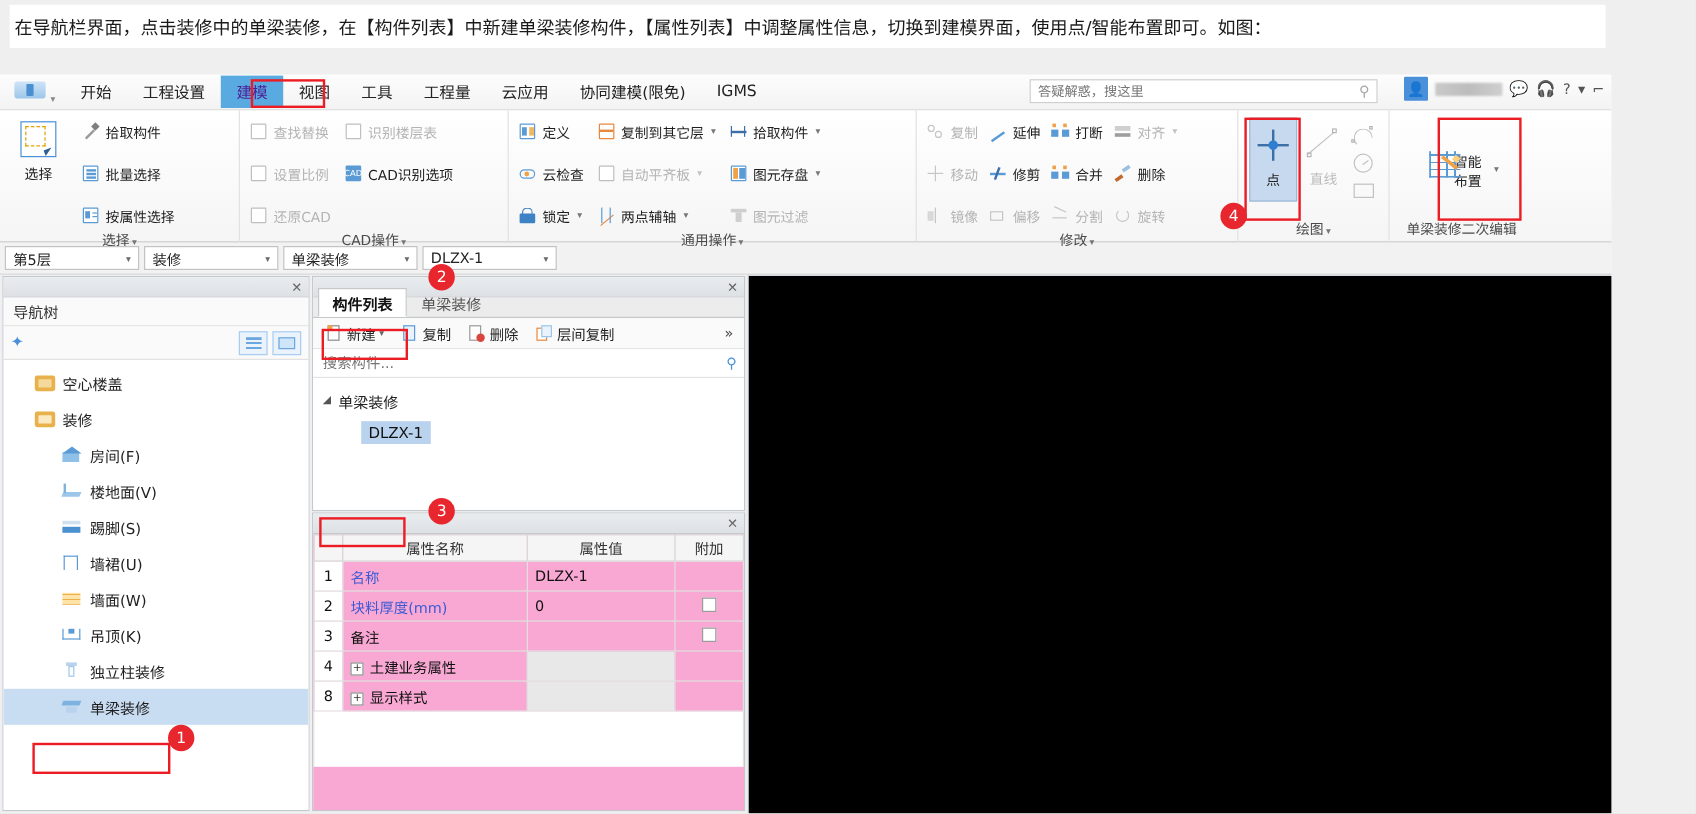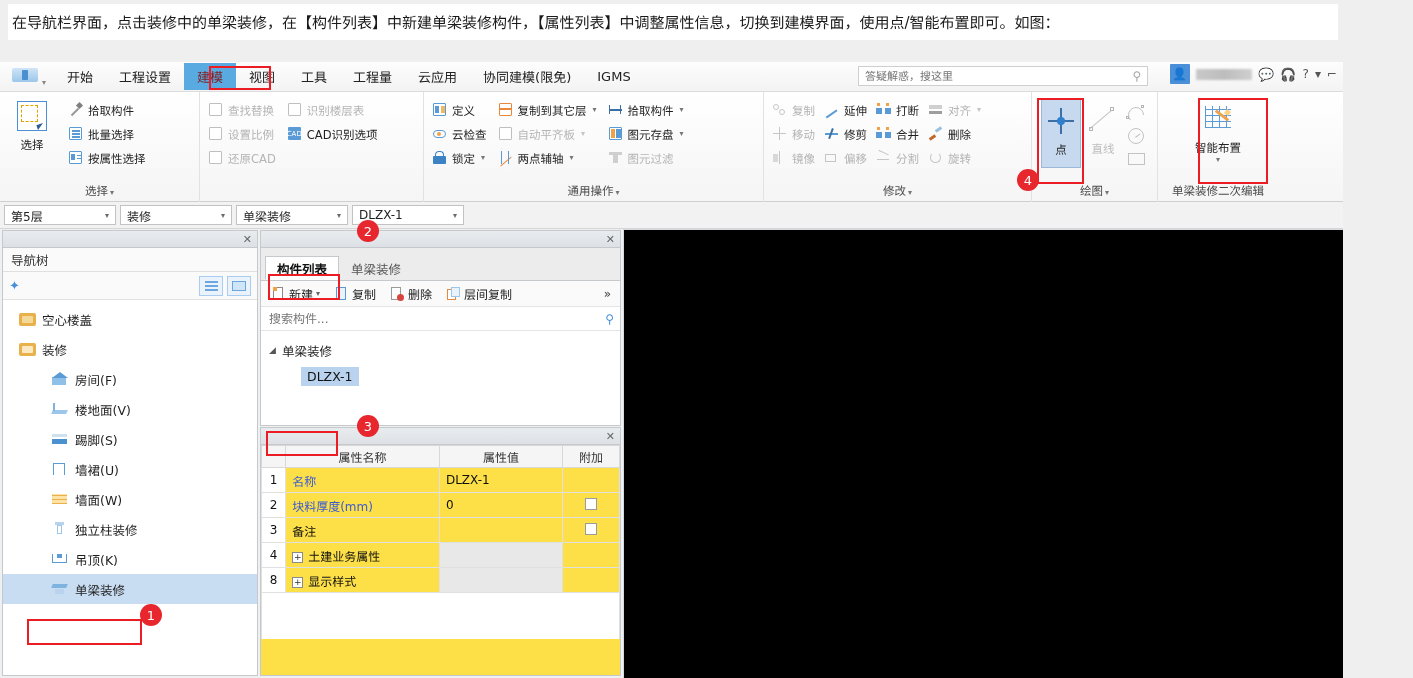--- a/index.html
+++ b/index.html
@@ -68,21 +68,21 @@
   .menu-items { display: flex; align-items: center; gap: 0px; margin-left: 6px; }
   .menu-item {
     padding: 4px 13px;
     font-size: 13px;
     color: #222;
     cursor: default;
     white-space: nowrap;
   }
   .menu-item.active {
     background: #5aaae2;
-    color: #7f1d1d;
+    color: #4c1d95;
   }
   .search-box {
     position: absolute; right: 195px; top: 4px;
     width: 290px; height: 20px;
     border: 1px solid #cfcfcf;
     background: #fff;
     display: flex; align-items: center;
   }
   .search-box input {
     border: 0; outline: 0; flex: 1;
@@ -141,21 +141,21 @@
   .rgroup-label .dd { font-size: 8px; color: #777; margin-left: 2px; }
 
   .bigbtn {
     display: flex; flex-direction: column; align-items: center;
     width: 54px; padding: 2px 0;
     cursor: default;
   }
   .bigbtn .ic { width: 32px; height: 32px; position: relative; }
   .bigbtn .lbl { font-size: 11.5px; margin-top: 4px; color: #222; }
 
-  .col { display: flex; flex-direction: column; gap: 1px; }
+  .col { display: flex; flex-direction: column; gap: 12px; }
   .smbtn {
     display: flex; align-items: center; gap: 4px;
     padding: 2px 4px 2px 2px;
     height: 23px;
     font-size: 11.5px; color: #1f1f1f;
     white-space: nowrap;
     cursor: default;
   }
   .smbtn.dis { color: #b4b4b4; }
   .smbtn .ic { width: 17px; height: 17px; flex: 0 0 17px; position: relative; }
@@ -197,21 +197,21 @@
   }
   .dbtn.sel { background: #c6d9ef; border: 1px solid #9cb8d8; }
   .dbtn .dic { width: 30px; height: 28px; position: relative; }
   .dbtn .dlbl { margin-top: 6px; color: #222; }
   .dbtn.dis .dlbl { color: #bdbdbd; }
   .mini-col { display: flex; flex-direction: column; gap: 3px; padding-top: 6px; }
   .mini { width: 26px; height: 20px; position: relative; }
 
   .smartbtn {
     width: 62px; height: 78px;
-    display: flex; flex-direction: column; align-items: center;
+    display: flex; align-items: center;
     padding-top: 6px; cursor: default;
   }
   .smartbtn .sic { width: 34px; height: 32px; position: relative; }
   .smartbtn .slbl { font-size: 11.5px; margin-top: 3px; }
   .smartbtn .scar { font-size: 8px; color: #777; }
 
   
   .redbox {
     position: absolute;
     border: 2px solid #ec1c24;
@@ -292,21 +292,21 @@
     display: flex; align-items: center; justify-content: center;
     margin-left: 4px;
     cursor: default;
   }
   .sparkle { color: #4a90d9; font-size: 13px; }
 
   
   .tree { flex: 1; overflow: hidden; background: #fff; padding-top: 4px; position: relative; }
   .tnode {
     display: flex; align-items: center; gap: 6px;
-    height: 30px; padding-left: 16px;
+    height: 30px; padding-left: 26px;
     font-size: 12.5px; color: #1f1f1f;
     white-space: nowrap;
     cursor: default;
   }
   .tnode.child { padding-left: 48px; }
   .tnode.sel { background: #c9ddf2; }
   .folder {
     width: 17px; height: 14px; position: relative; flex: 0 0 17px;
   }
   .folder:before {
@@ -316,21 +316,21 @@
   }
   .folder:after {
     content: ""; position: absolute; left: 3px; top: 4px;
     width: 11px; height: 7px; background: #f5d99a; border-radius: 1px;
   }
   .folder.open:after { background: #fbe9c2; }
   .ticon { width: 18px; height: 16px; position: relative; flex: 0 0 18px; }
 
   
   .tabs {
-    height: 33px;
+    height: 17px;
     background: #ececec;
     border-bottom: 1px solid #c6c9cc;
     display: flex; align-items: flex-end;
     padding-left: 4px;
   }
   .tab {
     height: 24px; padding: 0 11px;
     display: flex; align-items: center;
     font-size: 12.5px; color: #555;
     border: 1px solid transparent;
@@ -370,21 +370,21 @@
     font-family: "DejaVu Sans", "Liberation Sans", sans-serif;
   }
   .searchrow .mg { color: #4a90d9; font-size: 12px; }
 
   .complist { flex: 1; background: #fff; padding: 6px 0 0 0; overflow: hidden; }
   .crow { display: flex; align-items: center; height: 26px; font-size: 12.5px; padding-left: 8px; }
   .crow .arr { font-size: 9px; color: #555; margin-right: 6px; }
   .citem { margin-left: 40px; background: #b9d3ef; padding: 2px 6px; font-size: 12.5px; color: #111; }
 
   
-  .proptable { flex: 1; background: #fde047; overflow: hidden; }
+  .proptable { flex: 1; background: #f9a8d4; overflow: hidden; }
   table.props { width: 100%; border-collapse: collapse; font-size: 12px; }
   table.props th {
     background: #f5f5f5;
     border: 1px solid #d8d8d8;
     font-weight: normal;
     color: #333;
     height: 22px;
   }
   table.props td {
     border: 1px solid #e0e0e0;
@@ -524,20 +524,23 @@
             </div>
             <div class="smbtn">
               <span class="ic">
                   <span class="ic-fill"></span>
                 <span class="ic-txt" style="color:#fff;font-size:7px">CAD</span>
               </span>
               <span>CAD识别选项</span>
             </div>
           </div>
         </div>
+        <div class="rgroup-label">
+          <span>CAD操作</span><span class="dd">▾</span>
+        </div>
       </div>
 
       <div class="rgroup" style="width:340px">
         <div class="rgroup-body">
           <div class="col">
             <div class="smbtn">
               <span class="ic">
                   <span class="ic-box"></span>
                 <span style="position:absolute;left:4px;top:5px;width:4px;height:7px;background:#5b9bd5"></span>
                 <span style="position:absolute;left:10px;top:5px;width:4px;height:7px;background:#f0b860"></span>
@@ -861,31 +864,31 @@
             </div>
             <div class="tnode child">
               <span class="ticon">
                 <span style="position:absolute;left:1px;top:3px;width:15px;height:10px;background:
                   repeating-linear-gradient(0deg,#e8b14b 0 1px,#ffe2a6 1px 4px)"></span>
               </span>
               <span>墙面(W)</span>
             </div>
             <div class="tnode child">
               <span class="ticon">
+                <span style="position:absolute;left:1px;top:3px;width:15px;height:9px;border:1.6px solid #5b9bd5;border-top:0"></span>
+                <span style="position:absolute;left:6px;top:3px;width:5px;height:4px;background:#5b9bd5"></span>
+              </span>
+              <span>吊顶(K)</span>
+            </div>
+            <div class="tnode child">
+              <span class="ticon">
                 <span style="position:absolute;left:4px;top:1px;width:9px;height:3px;background:#b9d3ef"></span>
                 <span style="position:absolute;left:6px;top:4px;width:5px;height:9px;border:1.4px solid #9cc6ea"></span>
               </span>
               <span>独立柱装修</span>
-            </div>
-            <div class="tnode child">
-              <span class="ticon">
-                <span style="position:absolute;left:1px;top:3px;width:15px;height:9px;border:1.6px solid #5b9bd5;border-top:0"></span>
-                <span style="position:absolute;left:6px;top:3px;width:5px;height:4px;background:#5b9bd5"></span>
-              </span>
-              <span>吊顶(K)</span>
             </div>
             <div class="tnode child sel">
               <span class="ticon">
                 <span style="position:absolute;left:1px;top:3px;width:15px;height:4px;background:#7fb3df;transform:skewX(-22deg)"></span>
                 <span style="position:absolute;left:4px;top:8px;width:9px;height:5px;background:#b9d3ef"></span>
               </span>
               <span>单梁装修</span>
             </div>
           </div>
         </div>

